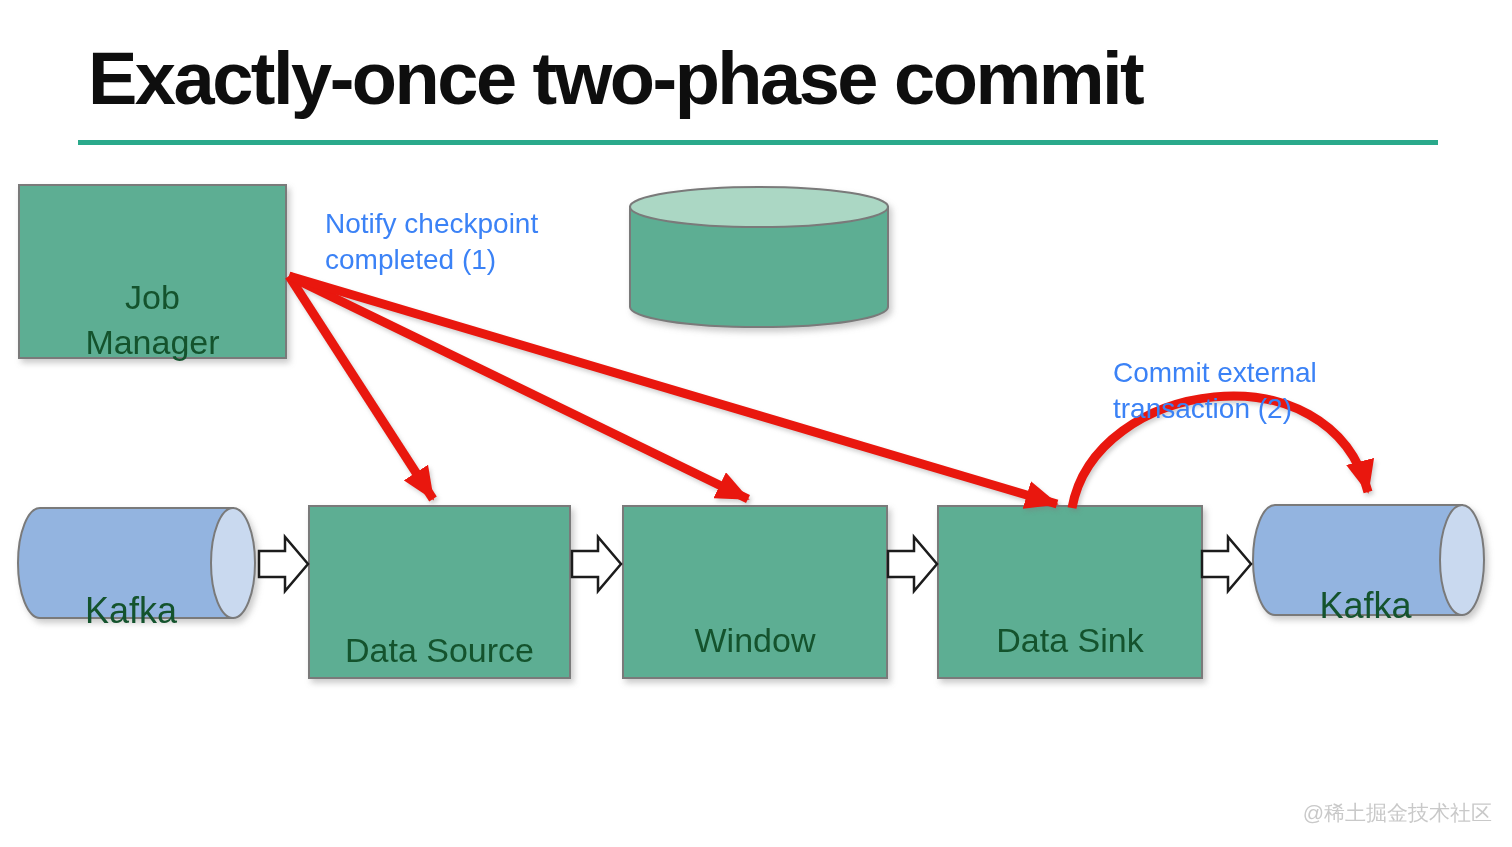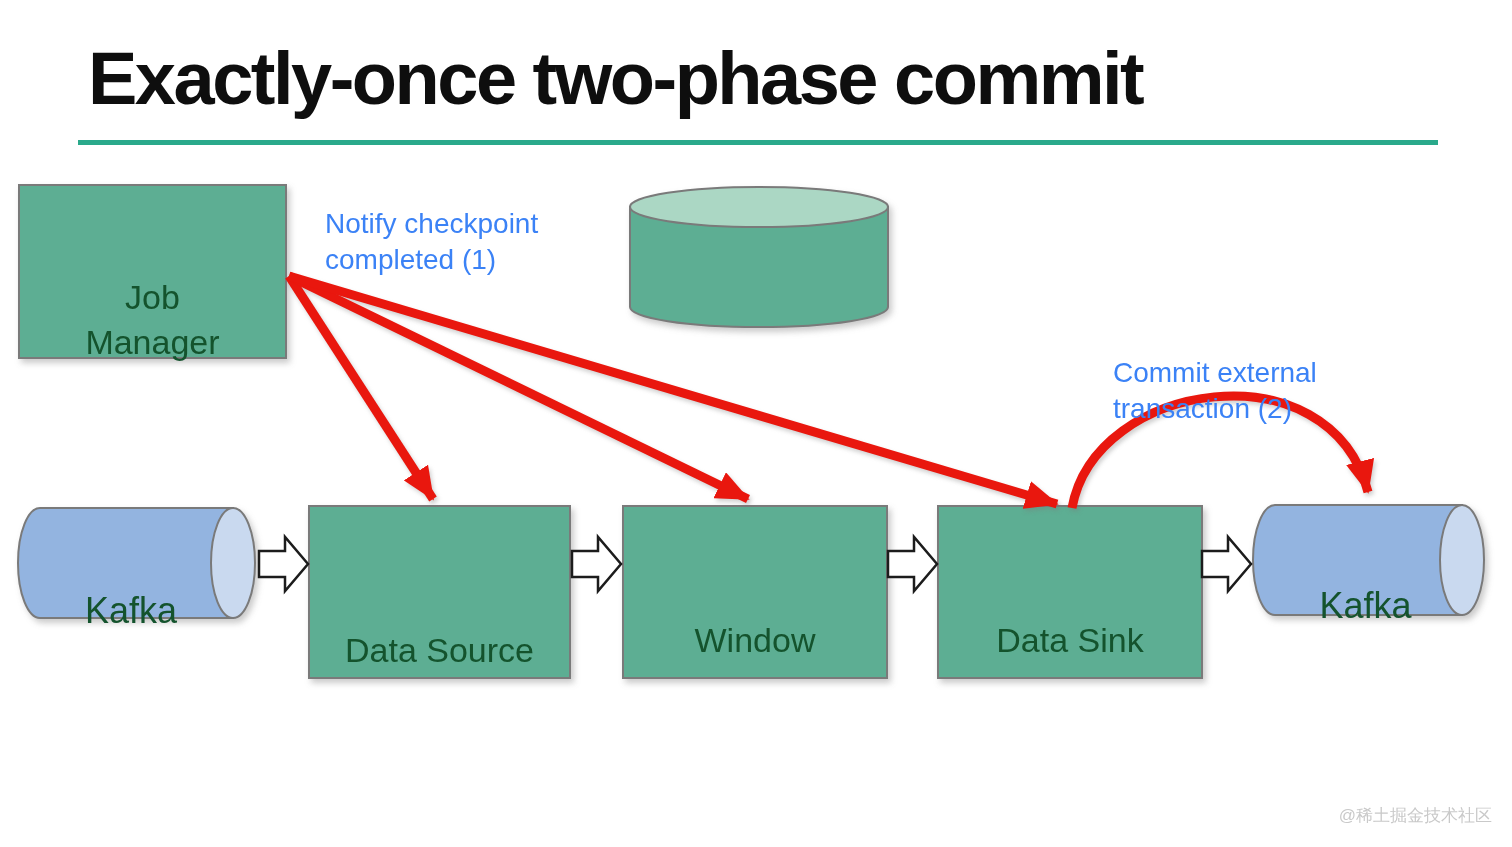--- a/index.html
+++ b/index.html
@@ -55,21 +55,21 @@
     color: #3b82f6;
     font-size: 28px;
     font-weight: 500;
     line-height: 1.3;
     white-space: pre-line;
   }
   .watermark {
     position: absolute;
     right: 20px;
     bottom: 20px;
-    font-size: 17px;
+    font-size: 21px;
     color: #c9c9c9;
   }
 </style>
 </head>
 <body>
 
 <div class="slide">
 
   <h1 class="page-title">Exactly-once two-phase commit</h1>
   <div class="title-rule"></div>

